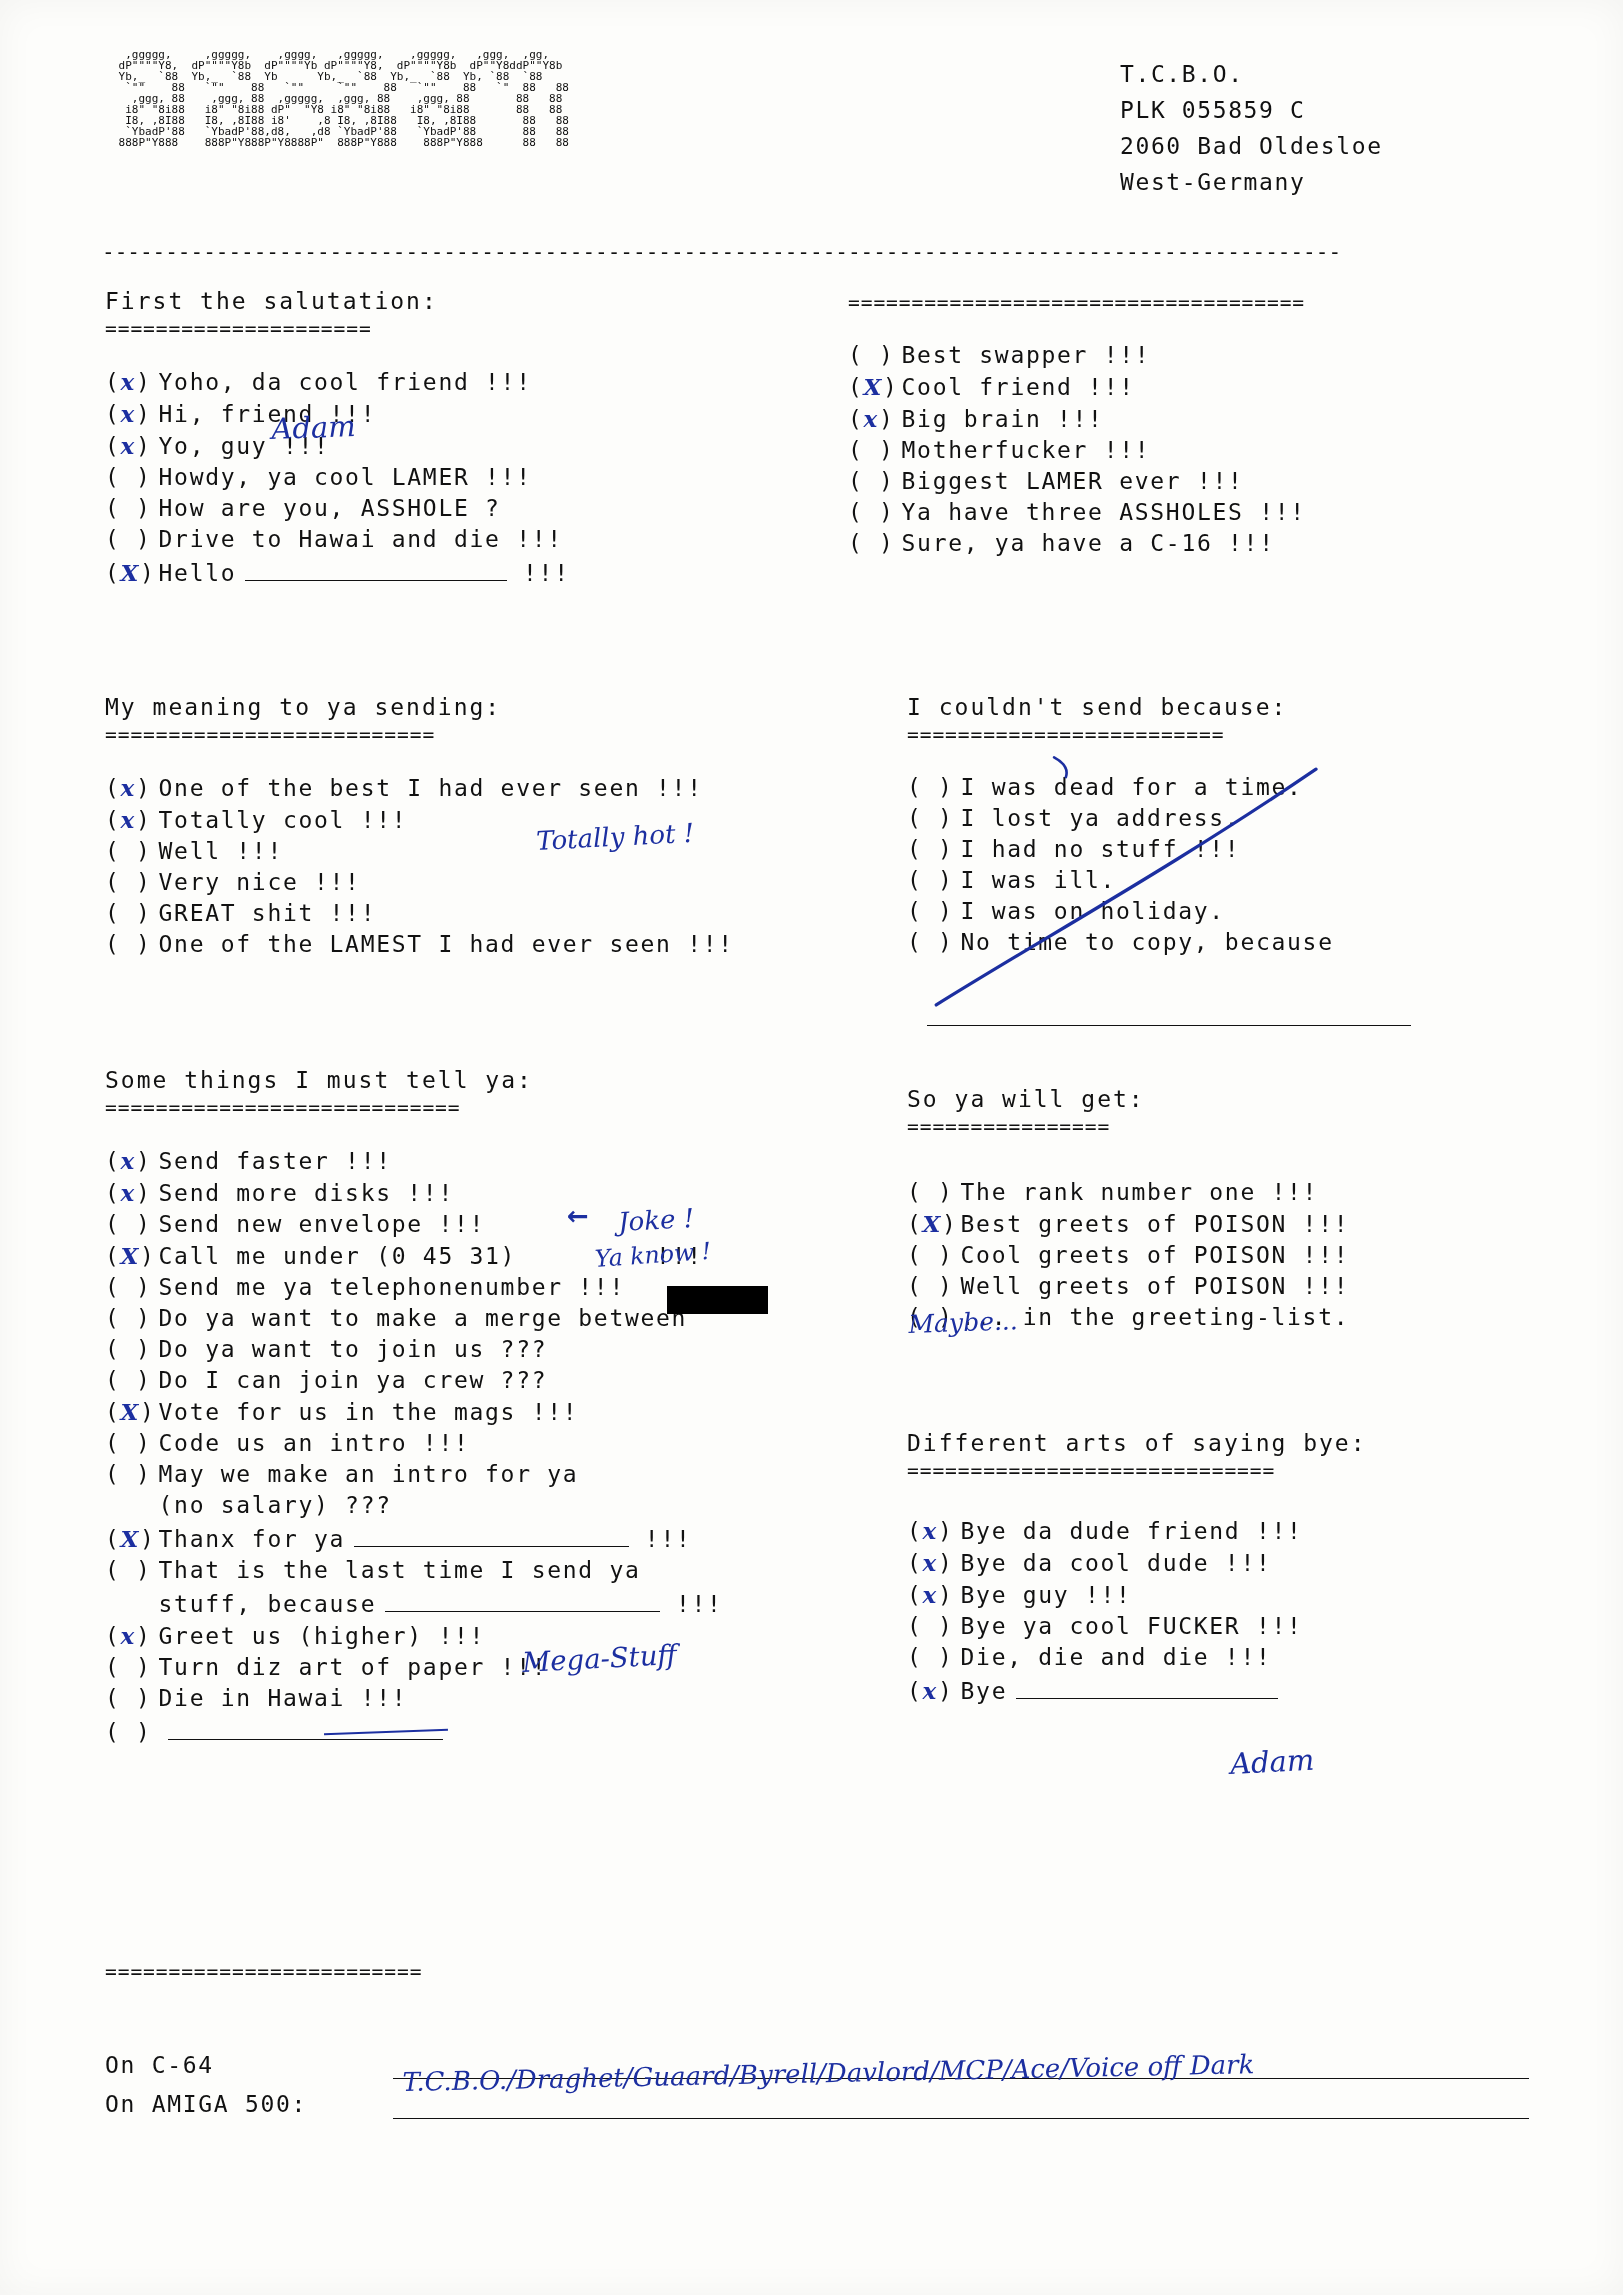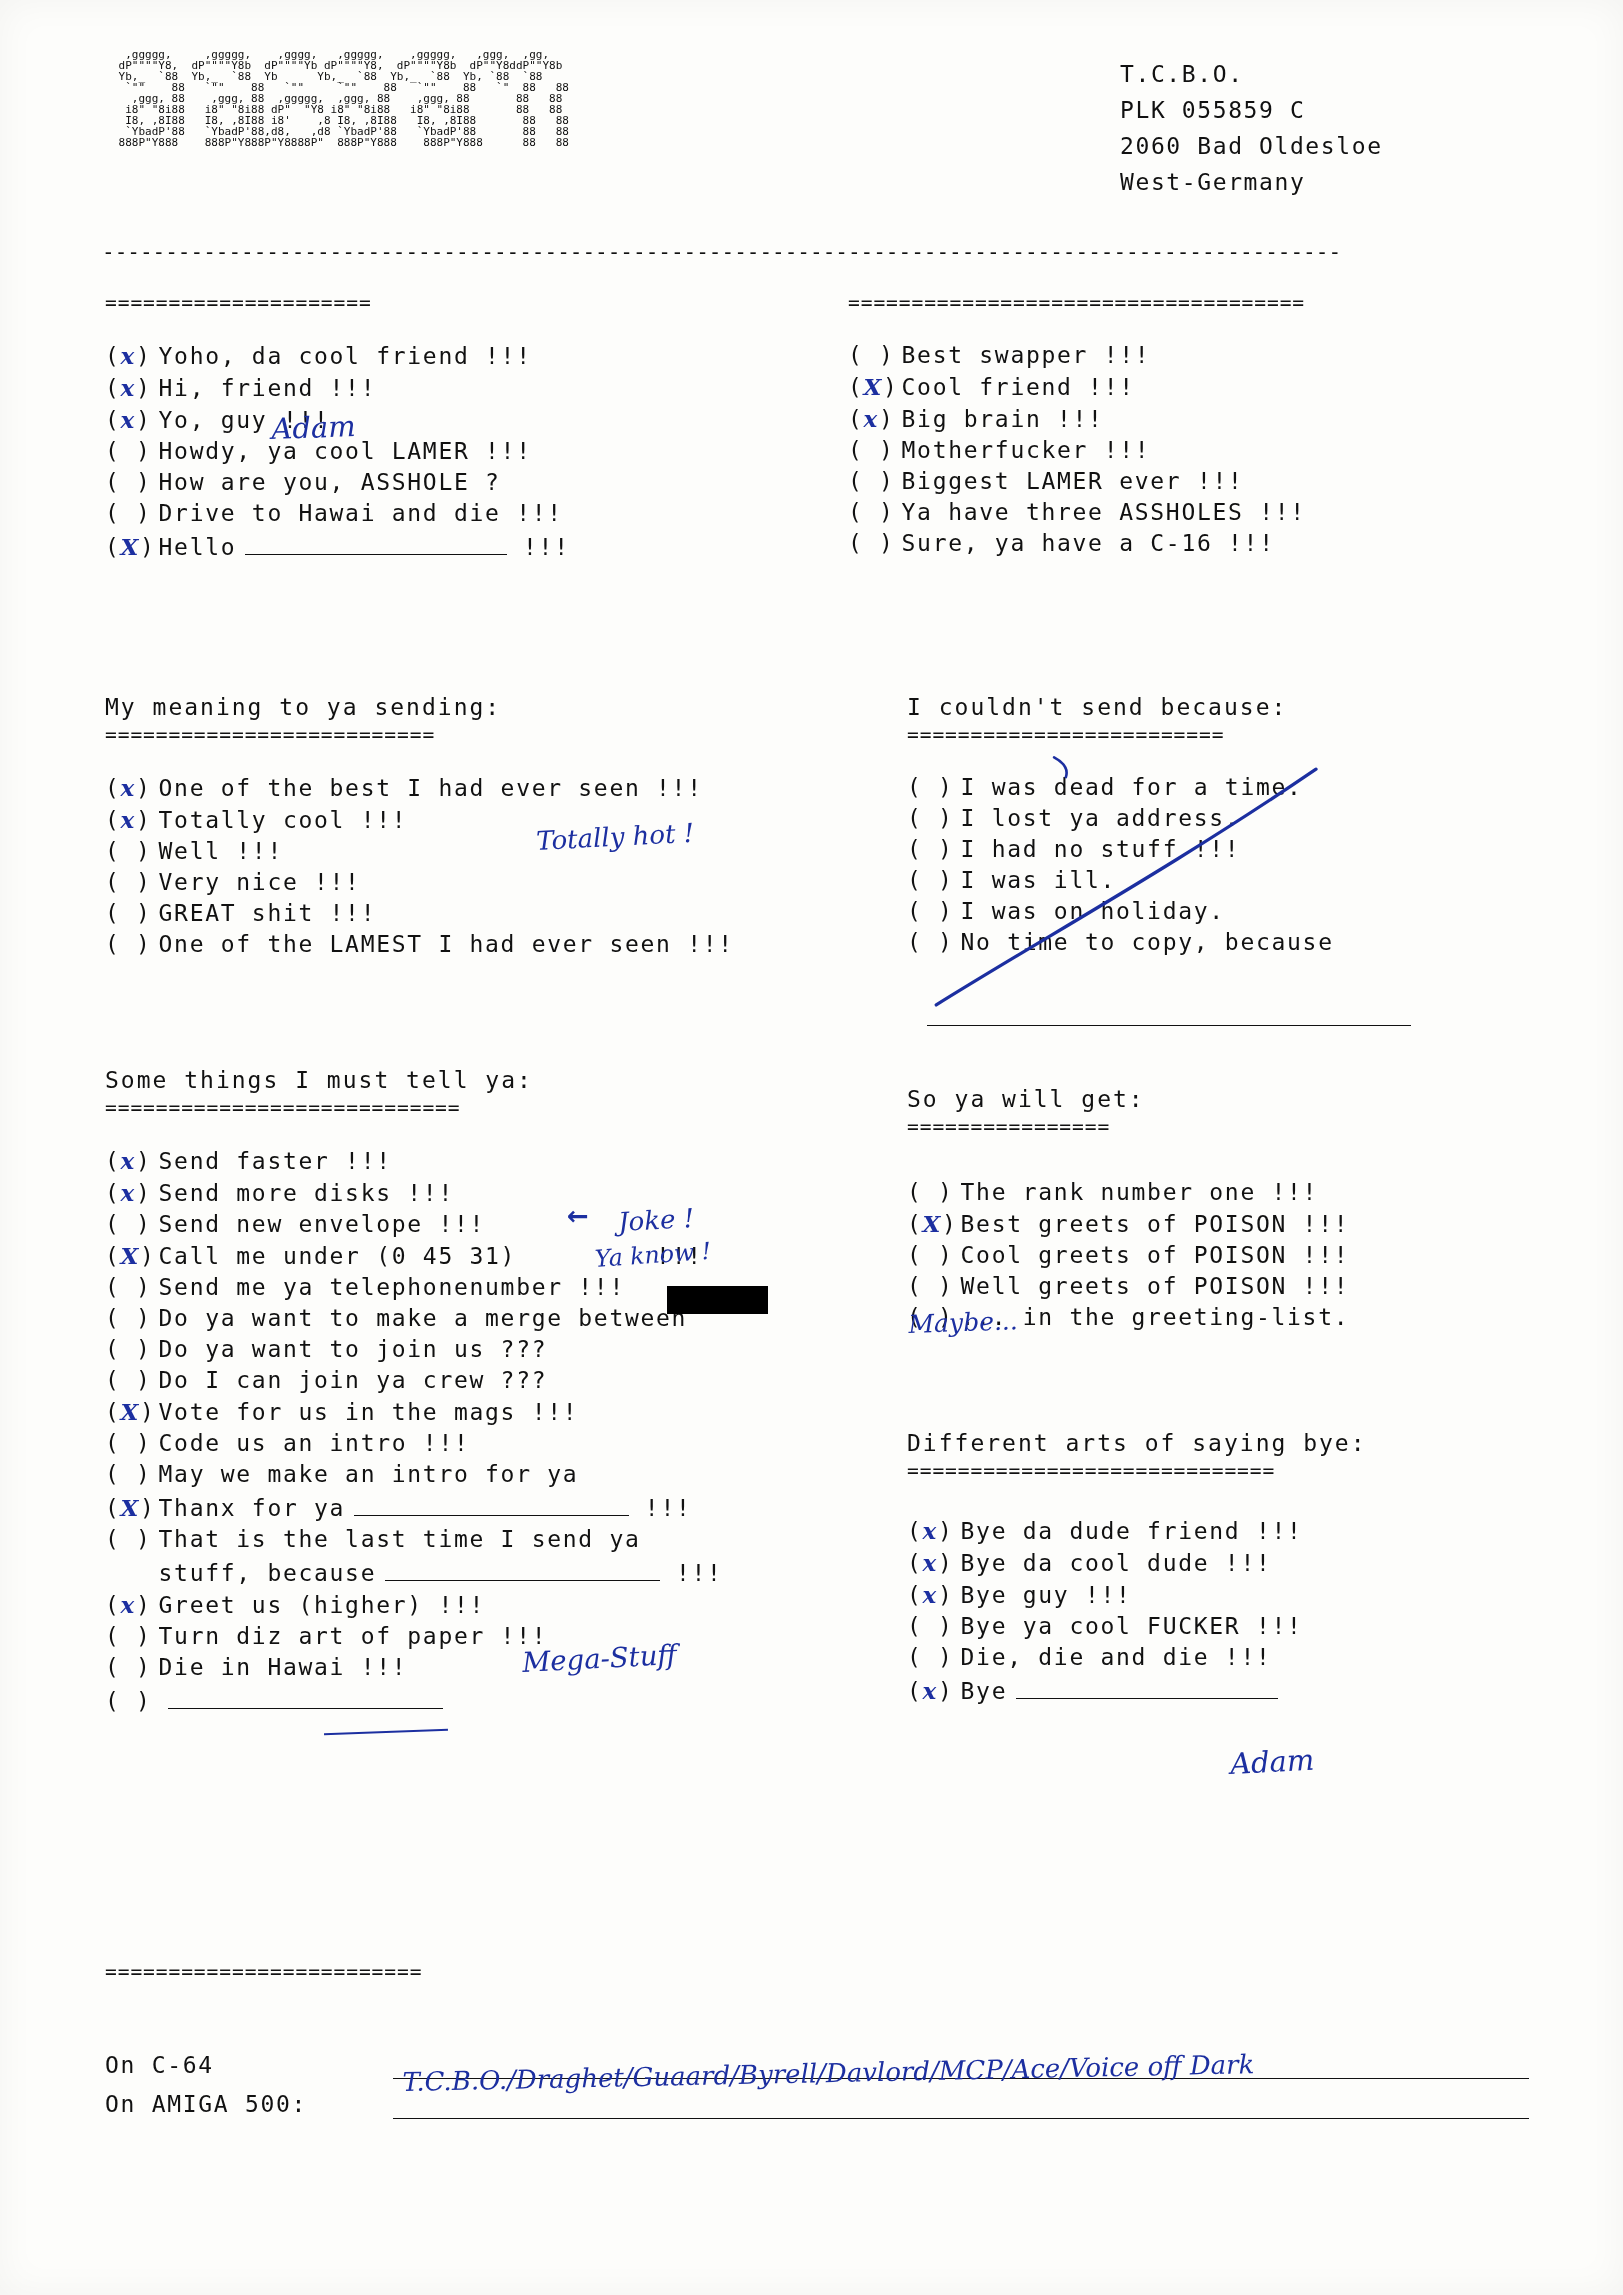--- a/index.html
+++ b/index.html
@@ -176,20 +176,21 @@
   <div class="addr">
     <div>T.C.B.O.</div>
     <div>PLK 055859 C</div>
     <div>2060 Bad Oldesloe</div>
     <div>West-Germany</div>
   </div>
 
   <div class="rule">--------------------------------------------------------------------------------------------------</div>
 
   <div class="block" style="left:26px; top:262px; width:694px;">
+    <div class="h">First the salutation:</div>
     <div class="hrule">=====================</div>
     <ul class="items" style="margin-top:26px;" id="list-salutation">
           <li><span class="box">(<span style="color:#1c2fa0;font-family:'DejaVu Serif',serif;font-style:italic;font-weight:bold;">x</span>)</span><span> Yoho, da cool friend !!!</span></li>
           <li><span class="box">(<span style="color:#1c2fa0;font-family:'DejaVu Serif',serif;font-style:italic;font-weight:bold;">x</span>)</span><span> Hi, friend !!!</span></li>
           <li><span class="box">(<span style="color:#1c2fa0;font-family:'DejaVu Serif',serif;font-style:italic;font-weight:bold;">x</span>)</span><span> Yo, guy !!!</span></li>
           <li><span class="box">( )</span><span> Howdy, ya cool LAMER !!!</span></li>
           <li><span class="box">( )</span><span> How are you, ASSHOLE ?</span></li>
           <li><span class="box">( )</span><span> Drive to Hawai and die !!!</span></li>
           <li><span class="box">(<span style="color:#1c2fa0;font-family:'DejaVu Serif',serif;font-style:italic;font-weight:bold;">X</span>)</span><span> Hello</span><span class="ul-line" style="width: 262px; margin-left: 9.2px;"></span><span>  !!!</span></li>
         </ul>
@@ -243,20 +244,21 @@
           <li><span class="box">(<span style="color:#1c2fa0;font-family:'DejaVu Serif',serif;font-style:italic;font-weight:bold;">x</span>)</span><span> Send more disks !!!</span></li>
           <li><span class="box">( )</span><span> Send new envelope !!!</span></li>
           <li><span class="box">(<span style="color:#1c2fa0;font-family:'DejaVu Serif',serif;font-style:italic;font-weight:bold;">X</span>)</span><span> Call me under (0 45 31)</span><span>&nbsp;&nbsp;&nbsp;&nbsp;&nbsp;&nbsp;&nbsp;&nbsp;</span><span>  !!!</span></li>
           <li><span class="box">( )</span><span> Send me ya telephonenumber !!!</span></li>
           <li><span class="box">( )</span><span> Do ya want to make a merge between</span></li>
           <li><span class="box">( )</span><span> Do ya want to join us ???</span></li>
           <li><span class="box">( )</span><span> Do I can join ya crew ???</span></li>
           <li><span class="box">(<span style="color:#1c2fa0;font-family:'DejaVu Serif',serif;font-style:italic;font-weight:bold;">X</span>)</span><span> Vote for us in the mags !!!</span></li>
           <li><span class="box">( )</span><span> Code us an intro !!!</span></li>
           <li><span class="box">( )</span><span> May we make an intro for ya</span></li>
+          <li class="cont"><span class="box">&nbsp;&nbsp;&nbsp;&nbsp;</span><span> (no salary) ???</span></li>
           <li><span class="box">(<span style="color:#1c2fa0;font-family:'DejaVu Serif',serif;font-style:italic;font-weight:bold;">X</span>)</span><span> Thanx for ya</span><span class="ul-line" style="width: 275px; margin-left: 9.2px;"></span><span>  !!!</span></li>
           <li><span class="box">( )</span><span> That is the last time I send ya</span></li>
           <li class="cont"><span class="box">&nbsp;&nbsp;&nbsp;&nbsp;</span><span> stuff, because</span><span class="ul-line" style="width: 275px; margin-left: 9.2px;"></span><span>  !!!</span></li>
           <li><span class="box">(<span style="color:#1c2fa0;font-family:'DejaVu Serif',serif;font-style:italic;font-weight:bold;">x</span>)</span><span> Greet us (higher) !!!</span></li>
           <li><span class="box">( )</span><span> Turn diz art of paper !!!</span></li>
           <li><span class="box">( )</span><span> Die in Hawai !!!</span></li>
           <li><span class="box">( )</span><span> </span><span class="ul-line" style="width: 275px; margin-left: 9.2px;"></span></li>
         </ul>
   </div>
 

